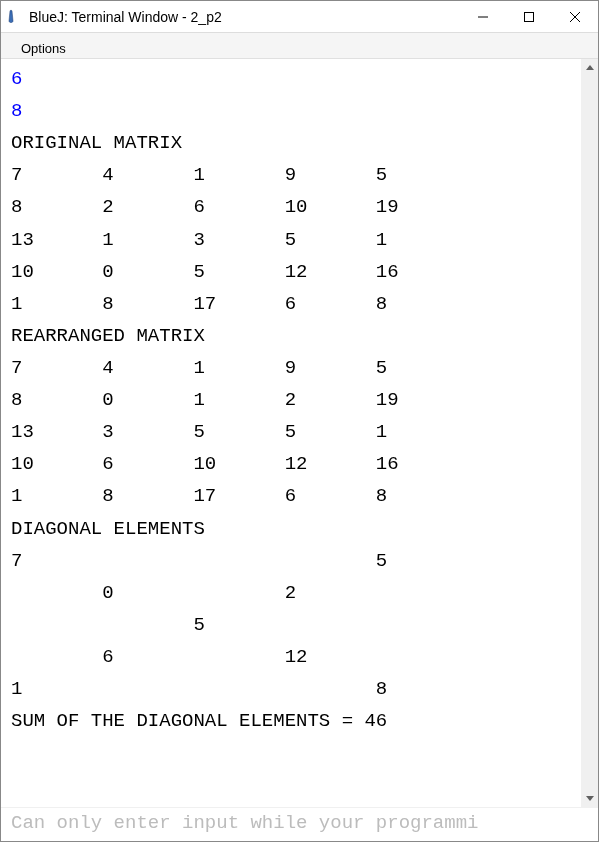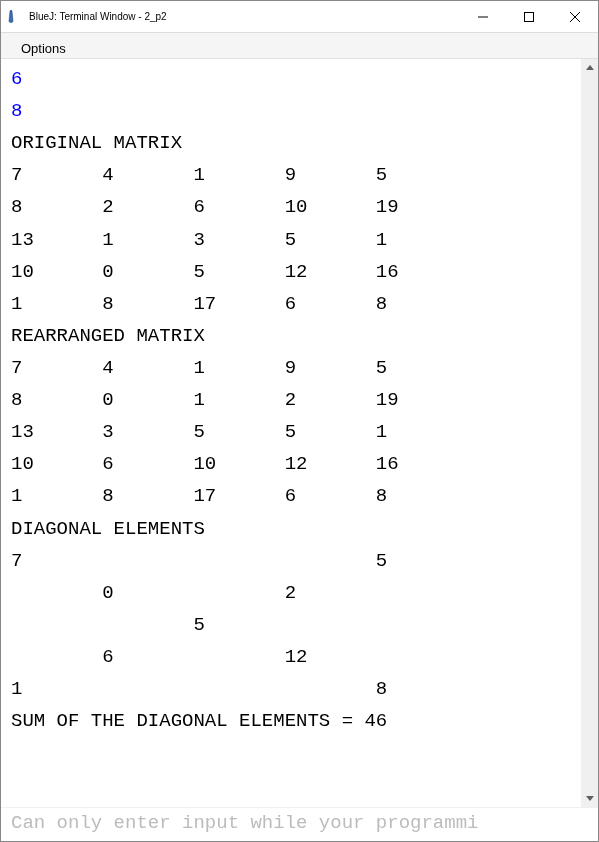--- a/index.html
+++ b/index.html
@@ -26,21 +26,21 @@
       padding-left: 6px;
       border-bottom: 1px solid #ddd;
     }
     .app-icon {
       width: 16px;
       height: 16px;
       margin-right: 6px;
       flex-shrink: 0;
     }
     .title-text {
-      font-size: 10px;
+      font-size: 14px;
       color: #000;
       flex: 1;
       white-space: nowrap;
     }
     .win-controls {
       display: flex;
       height: 100%;
     }
     .win-btn {
       width: 46px;

